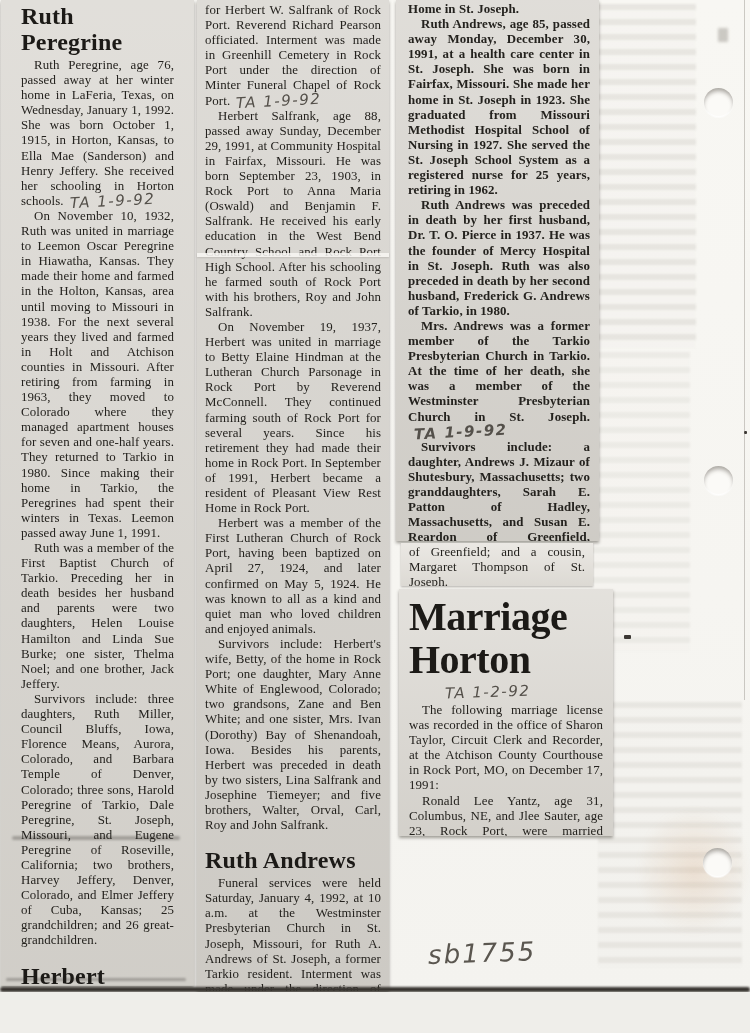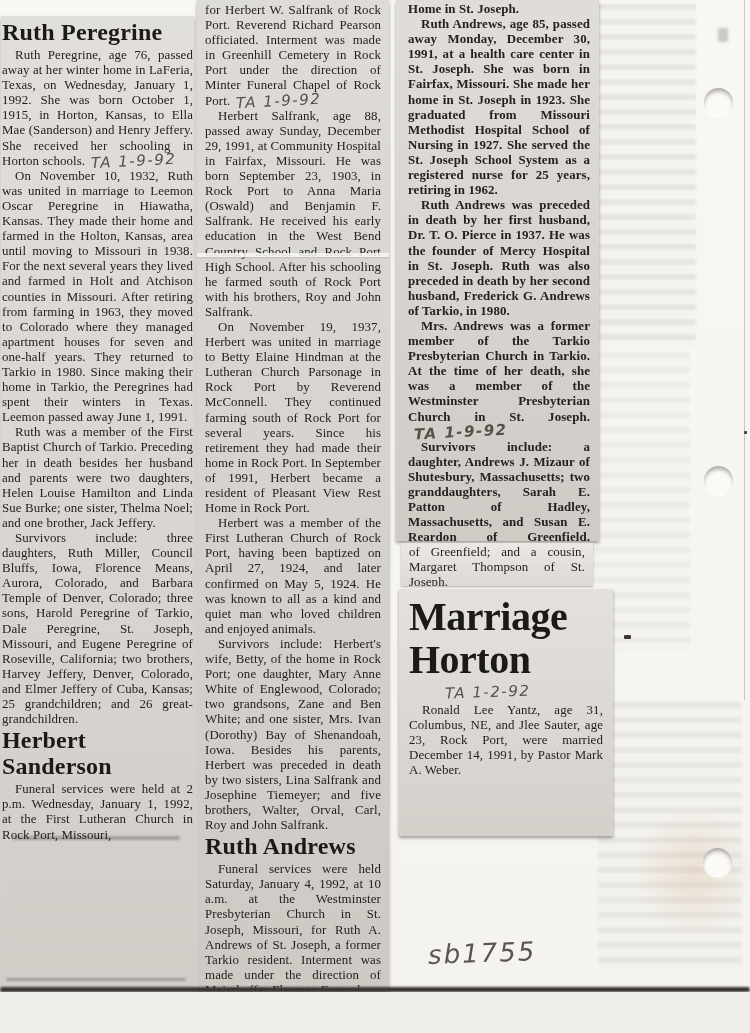--- a/index.html
+++ b/index.html
@@ -31,22 +31,22 @@
   .clip p{
     margin:0;font-size:12.9px;line-height:15.1px;
     text-align:justify;text-indent:13px;
     letter-spacing:0.1px;
   }
   .clip p.noindent{text-indent:0;}
   .clip h2{
     font-size:24px;line-height:26px;margin:0 0 3px 0;font-weight:700;
     letter-spacing:0.2px;color:#1c1a17;
   }
-  .clip h2.mid{font-family:Liberation Serif, serif;}
-  .col1{left:1px;top:16px;width:193px;height:986px;padding:3px 1px;box-sizing:border-box;background-color:#d9d6d0;}
+  .clip h2.mid{margin-top:14px;font-family:Liberation Serif, serif;}
+  .col1{left:1px;top:0;width:193px;height:986px;padding:3px 20px;box-sizing:border-box;background-color:#d9d6d0;}
   .col2{left:197px;top:0;width:192px;height:991px;padding:3px 8px;box-sizing:border-box;background-color:#d5d2cc;}
   .col3a{left:396px;top:0;width:203px;height:541px;padding:2px 9px 0 12px;box-sizing:border-box;background-color:#d7d4ce;font-weight:bold;}
   .col3b{left:401px;top:543px;width:192px;height:43px;padding:2px 8px 0;box-sizing:border-box;background-color:#e5e2dc;box-shadow:0 1px 2px rgba(55,50,42,0.35);}
   .marriage{left:399px;top:589px;width:214px;height:247px;padding:6px 10px;box-sizing:border-box;background-color:#dcd9d3;}
   .marriage h2{font-size:40px;line-height:43px;letter-spacing:-0.5px;margin:0;}
   
   .hand{
     font-family:"DejaVu Sans", sans-serif;font-style:italic;
     color:#54504a;display:inline-block;transform:rotate(-3deg);
     font-size:15px;letter-spacing:1.5px;white-space:nowrap;
@@ -140,20 +140,21 @@
     <p>Survivors include: a daughter, Andrews J. Mizaur of Shutesbury, Massachusetts; two granddaughters, Sarah E. Patton of Hadley, Massachusetts, and Susan E. Reardon of Greenfield, Massachusetts; two great-grandsons, Bryan James and Michael Wayne Reardon, both</p>
   </article>
 
   <article class="clip col3b">
     <p class="noindent">of Greenfield; and a cousin, Margaret Thompson of St. Joseph.</p>
   </article>
 
   <article class="clip marriage">
     <h2>Marriage Horton</h2>
     <div class="hand block">TA 1-2-92</div>
+    <p>The following marriage license was recorded in the office of Sharon Taylor, Circuit Clerk and Recorder, at the Atchison County Courthouse in Rock Port, MO, on December 17, 1991:</p>
     <p>Ronald Lee Yantz, age 31, Columbus, NE, and Jlee Sauter, age 23, Rock Port, were married December 14, 1991, by Pastor Mark A. Weber.</p>
   </article>
 
   <div class="hand sb">sb1755</div>
 
   <div class="hole h1"></div>
   <div class="hole h2"></div>
   <div class="hole h3"></div>
 
   <div class="seam"></div>

